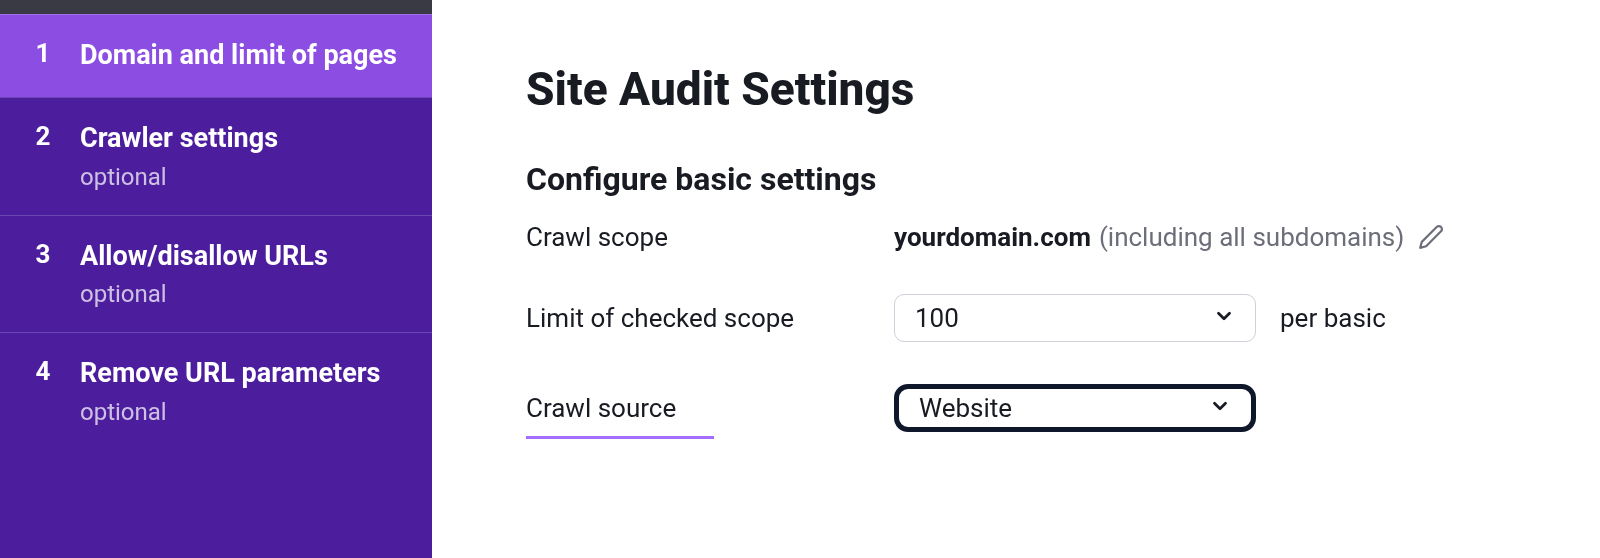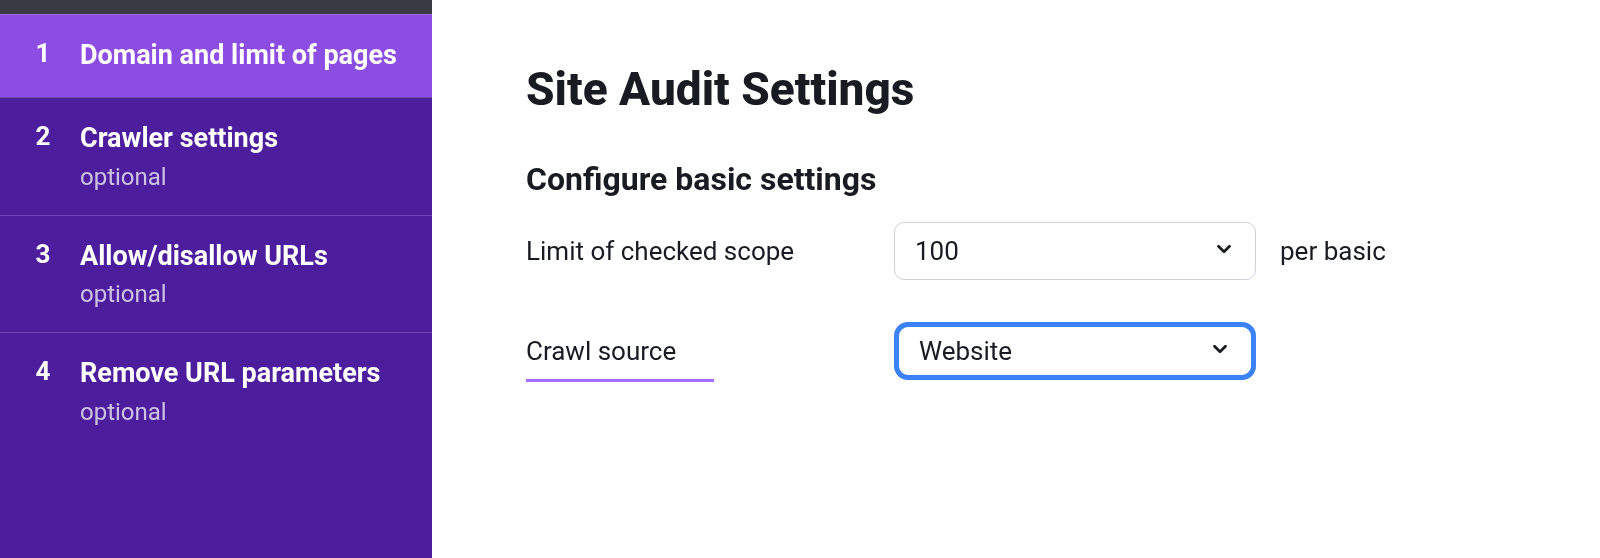--- a/index.html
+++ b/index.html
@@ -119,33 +119,33 @@
     font-weight: 400;
   }
   .edit-icon {
     display: inline-flex;
     color: #6c6e79;
     margin-left: 6px;
   }
 
   .select {
     width: 362px;
-    height: 58px;
+    height: 48px;
     border: 1.5px solid #cfd1db;
     border-radius: 10px;
     display: flex;
     align-items: center;
     justify-content: space-between;
     padding: 0 20px;
     background: #fff;
     font-size: 26px;
     cursor: pointer;
   }
   .select.highlight {
-    border: 5px solid #3b82f6;
+    border: 5px solid #0f172a;
     border-radius: 14px;
   }
   .select .chevron {
     color: #191b23;
   }
   .after-text {
     font-size: 26px;
     color: #191b23;
   }
 </style>
@@ -184,20 +184,32 @@
       <div class="title">Remove URL parameters</div>
       <div class="subtitle">optional</div>
     </div>
   </div>
 </div>
 
 <div class="main">
   <h1 class="page-title">Site Audit Settings</h1>
   <h2 class="section-title">Configure basic settings</h2>
 
+  <div class="field-row">
+    <div class="field-label">Crawl scope</div>
+    <div class="crawl-scope-value">
+      <span class="domain">yourdomain.com</span>
+      <span class="hint">(including all subdomains)</span>
+      <span class="edit-icon">
+        <svg width="26" height="26" viewBox="0 0 24 24" fill="none" stroke="currentColor" stroke-width="2" stroke-linecap="round" stroke-linejoin="round">
+          <path d="M17 3a2.85 2.85 0 1 1 4 4L7.5 20.5 2 22l1.5-5.5L17 3z"></path>
+        </svg>
+      </span>
+    </div>
+  </div>
 
   <div class="field-row">
     <div class="field-label">Limit of checked scope</div>
     <div class="select">
       <span>100</span>
       <span class="chevron">
         <svg width="22" height="22" viewBox="0 0 24 24" fill="none" stroke="currentColor" stroke-width="3" stroke-linecap="round" stroke-linejoin="round">
             <polyline points="6 9 12 15 18 9"></polyline>
           </svg>
       </span>

